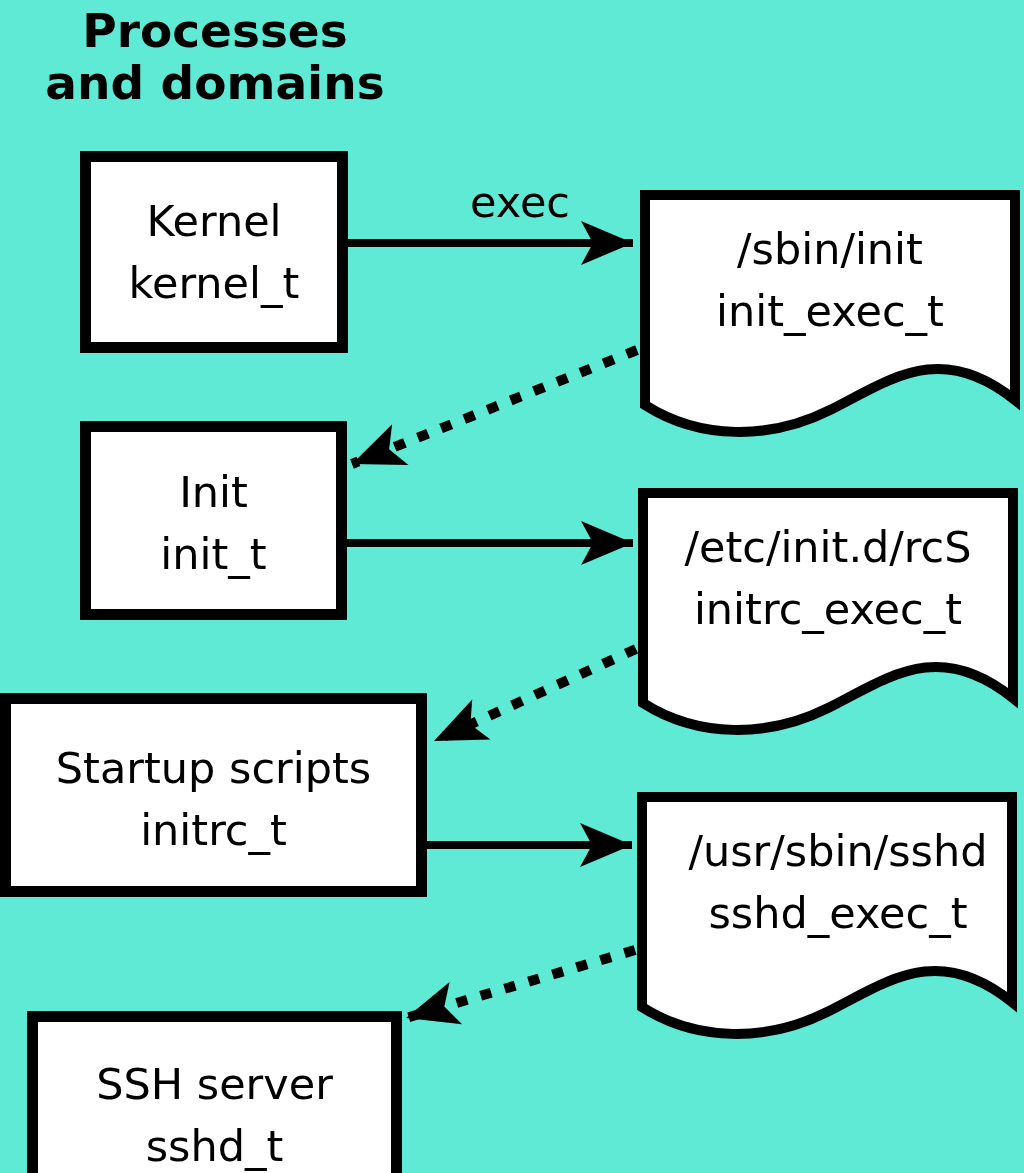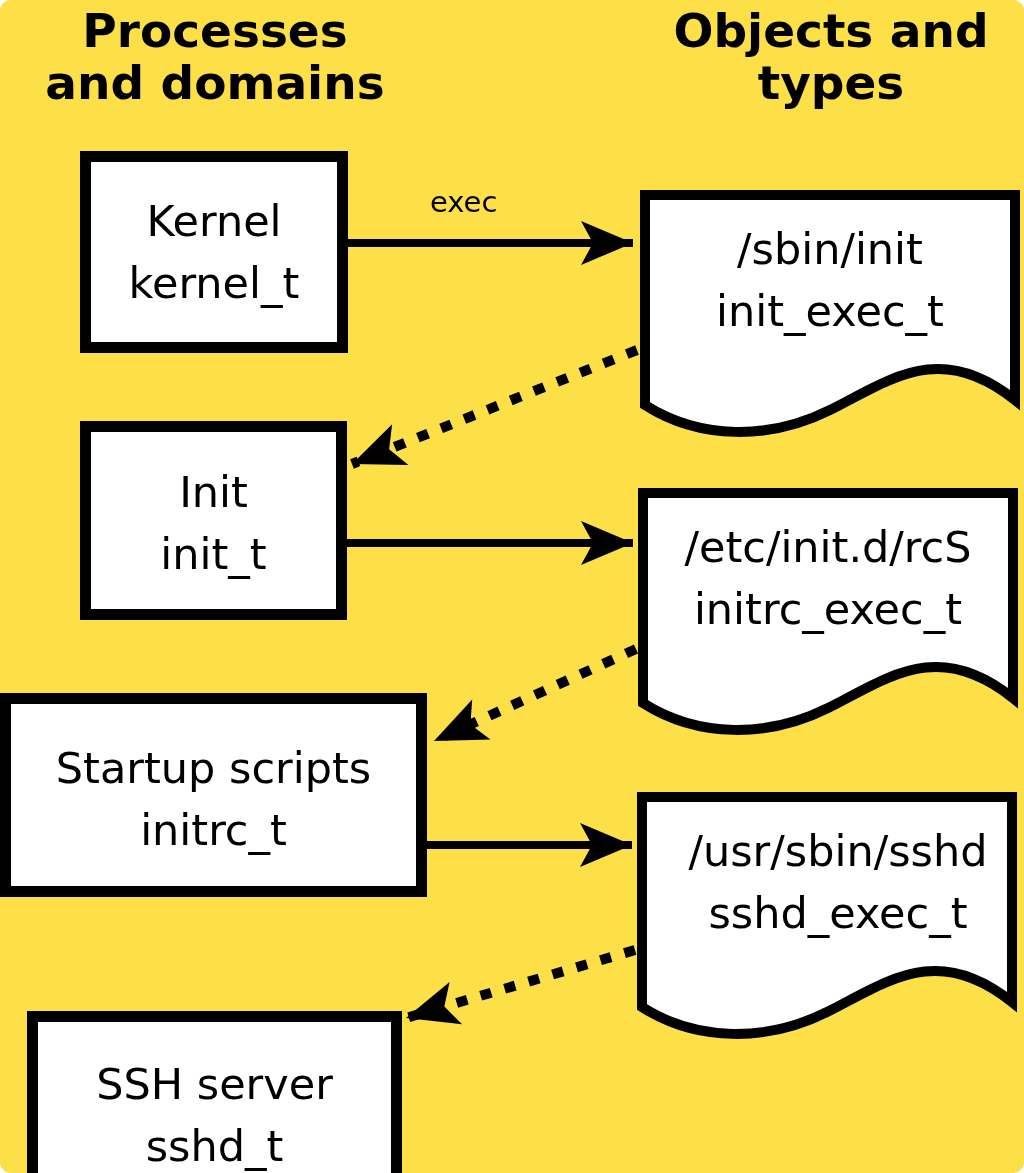--- a/index.html
+++ b/index.html
@@ -4,25 +4,24 @@
 <style>
   html, body {
     margin: 0;
     padding: 0;
     background: #ffffff;
   }
   .stage {
     position: relative;
     width: 1024px;
     height: 1173px;
-    background: #fde047;
+    background: #5eead4;
     overflow: hidden;
     font-family: "DejaVu Sans", "Liberation Sans", sans-serif;
     color: #000000;
-    border-radius: 11px;
   }
   .layer {
     position: absolute;
     left: 0;
     top: 0;
   }
   .hdr {
     position: absolute;
     text-align: center;
     font-weight: bold;
@@ -49,22 +48,22 @@
     flex-direction: column;
     align-items: center;
     justify-content: center;
     text-align: right;
     font-size: 43px;
     line-height: 62px;
     pointer-events: none;
   }
   .arrow-label {
     position: absolute;
-    text-align: left;
-    font-size: 29px;
+    text-align: right;
+    font-size: 43px;
     line-height: 44px;
     white-space: nowrap;
   }
 </style>
 </head>
 <body>
 
 <div class="stage">
 
   <svg class="layer" width="1024" height="1173" viewBox="0 0 1024 1173">
@@ -90,24 +89,20 @@
 
     <line x1="637" y1="350" x2="352" y2="464" stroke="#000000" stroke-width="10" stroke-dasharray="11 14" marker-end="url(#ah)"></line>
     <line x1="636" y1="649" x2="434" y2="741" stroke="#000000" stroke-width="10" stroke-dasharray="11 14" marker-end="url(#ah)"></line>
     <line x1="635" y1="950" x2="406" y2="1018" stroke="#000000" stroke-width="10" stroke-dasharray="11 14" marker-end="url(#ah)"></line>
   </svg>
 
   <div class="hdr" style="left:20px; top:5px; width:390px;">
     <div>Processes</div>
     <div>and domains</div>
   </div>
-  <div class="hdr" style="left:638px; top:5px; width:386px;">
-    <div>Objects and</div>
-    <div>types</div>
-  </div>
 
   <div class="pbox" style="left:80px; top:143px; width:268px; height:202px;margin-top:8px;">
     <div>Kernel</div>
     <div>kernel_t</div>
   </div>
   <div class="pbox" style="left:80px; top:421px; width:267px; height:199px; padding-top:5px;">
     <div>Init</div>
     <div>init_t</div>
   </div>
   <div class="pbox" style="left:0px; top:693px; width:427px; height:204px; padding-top:8px;">

